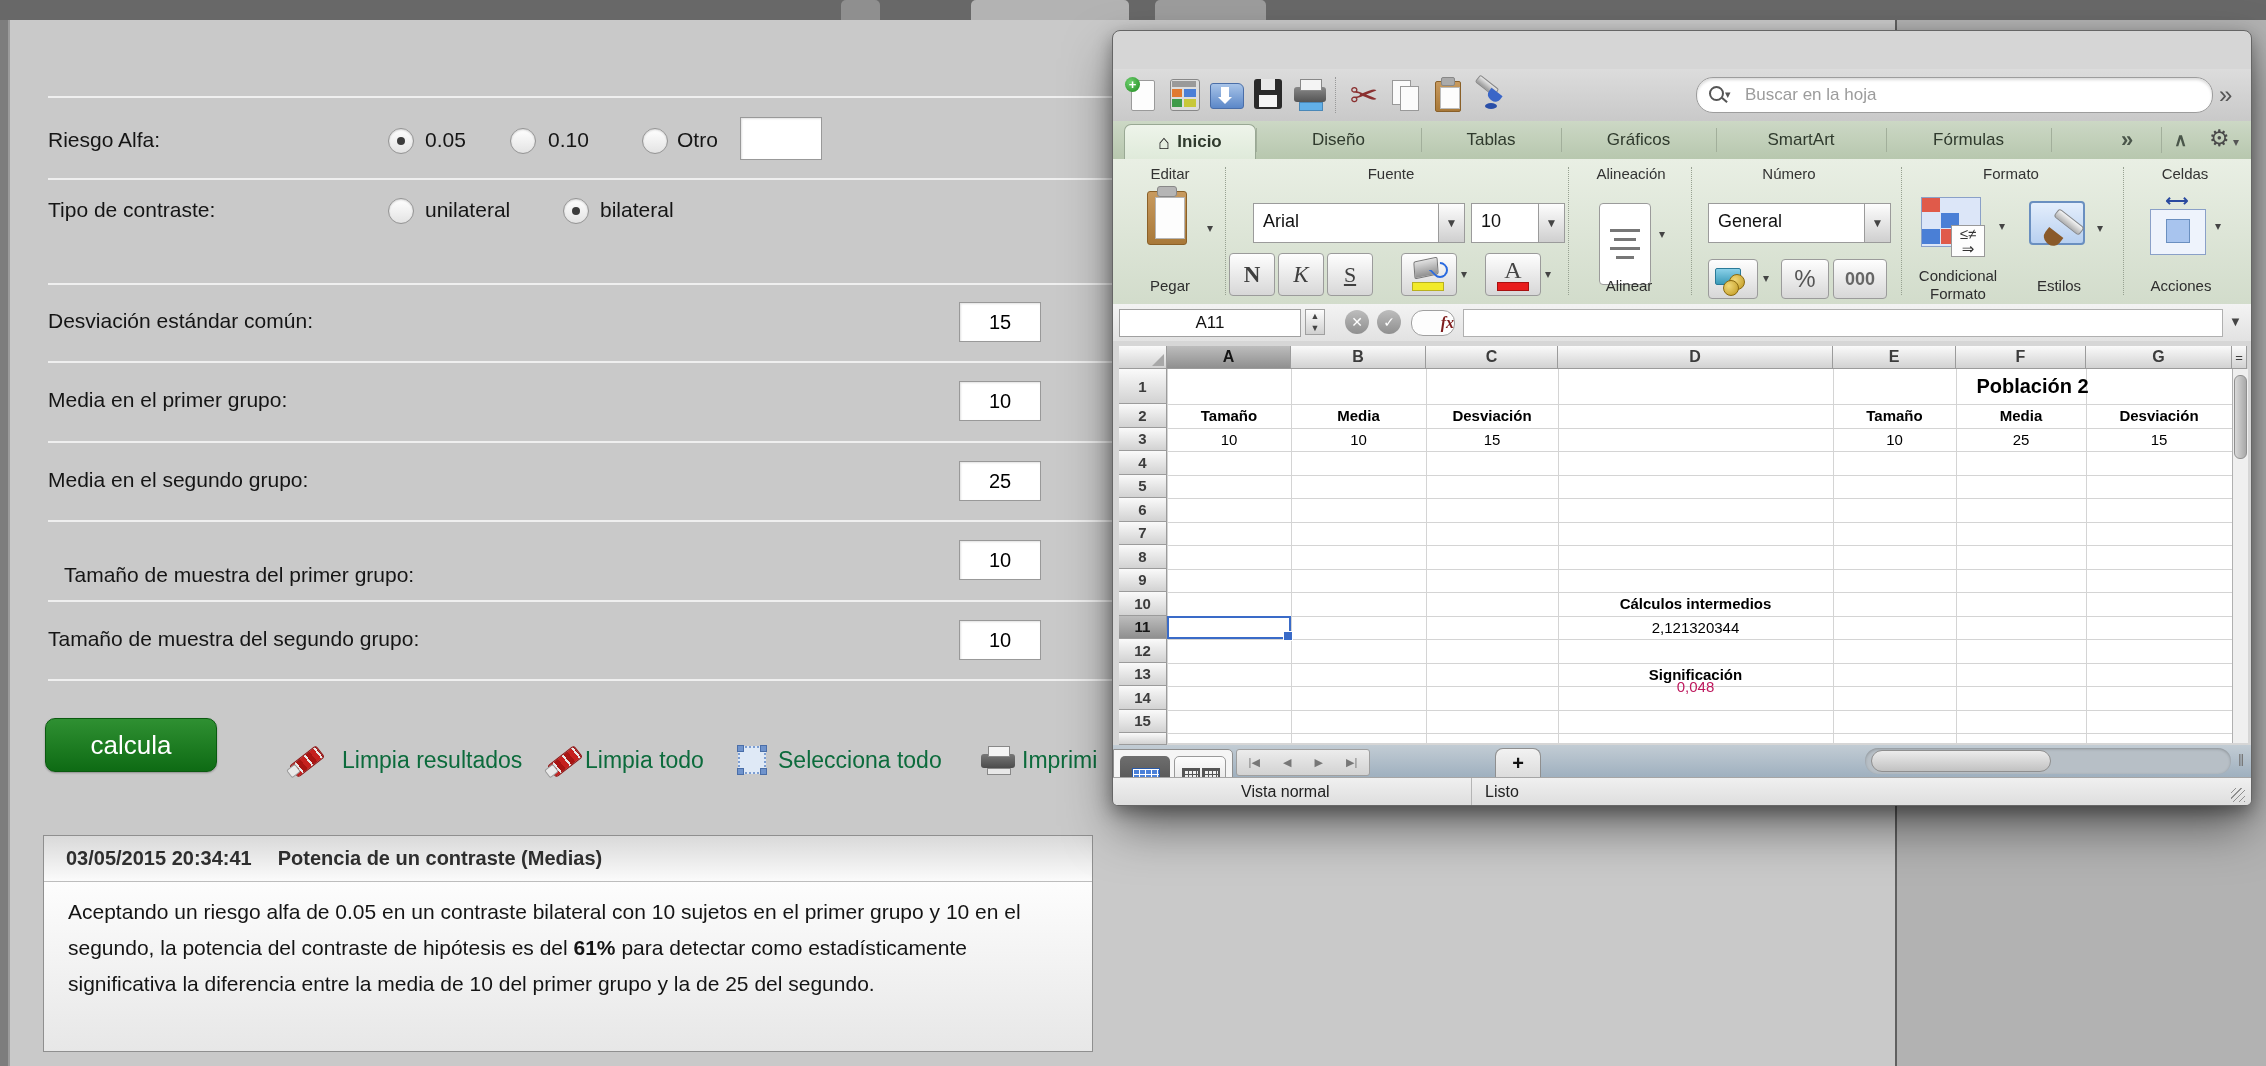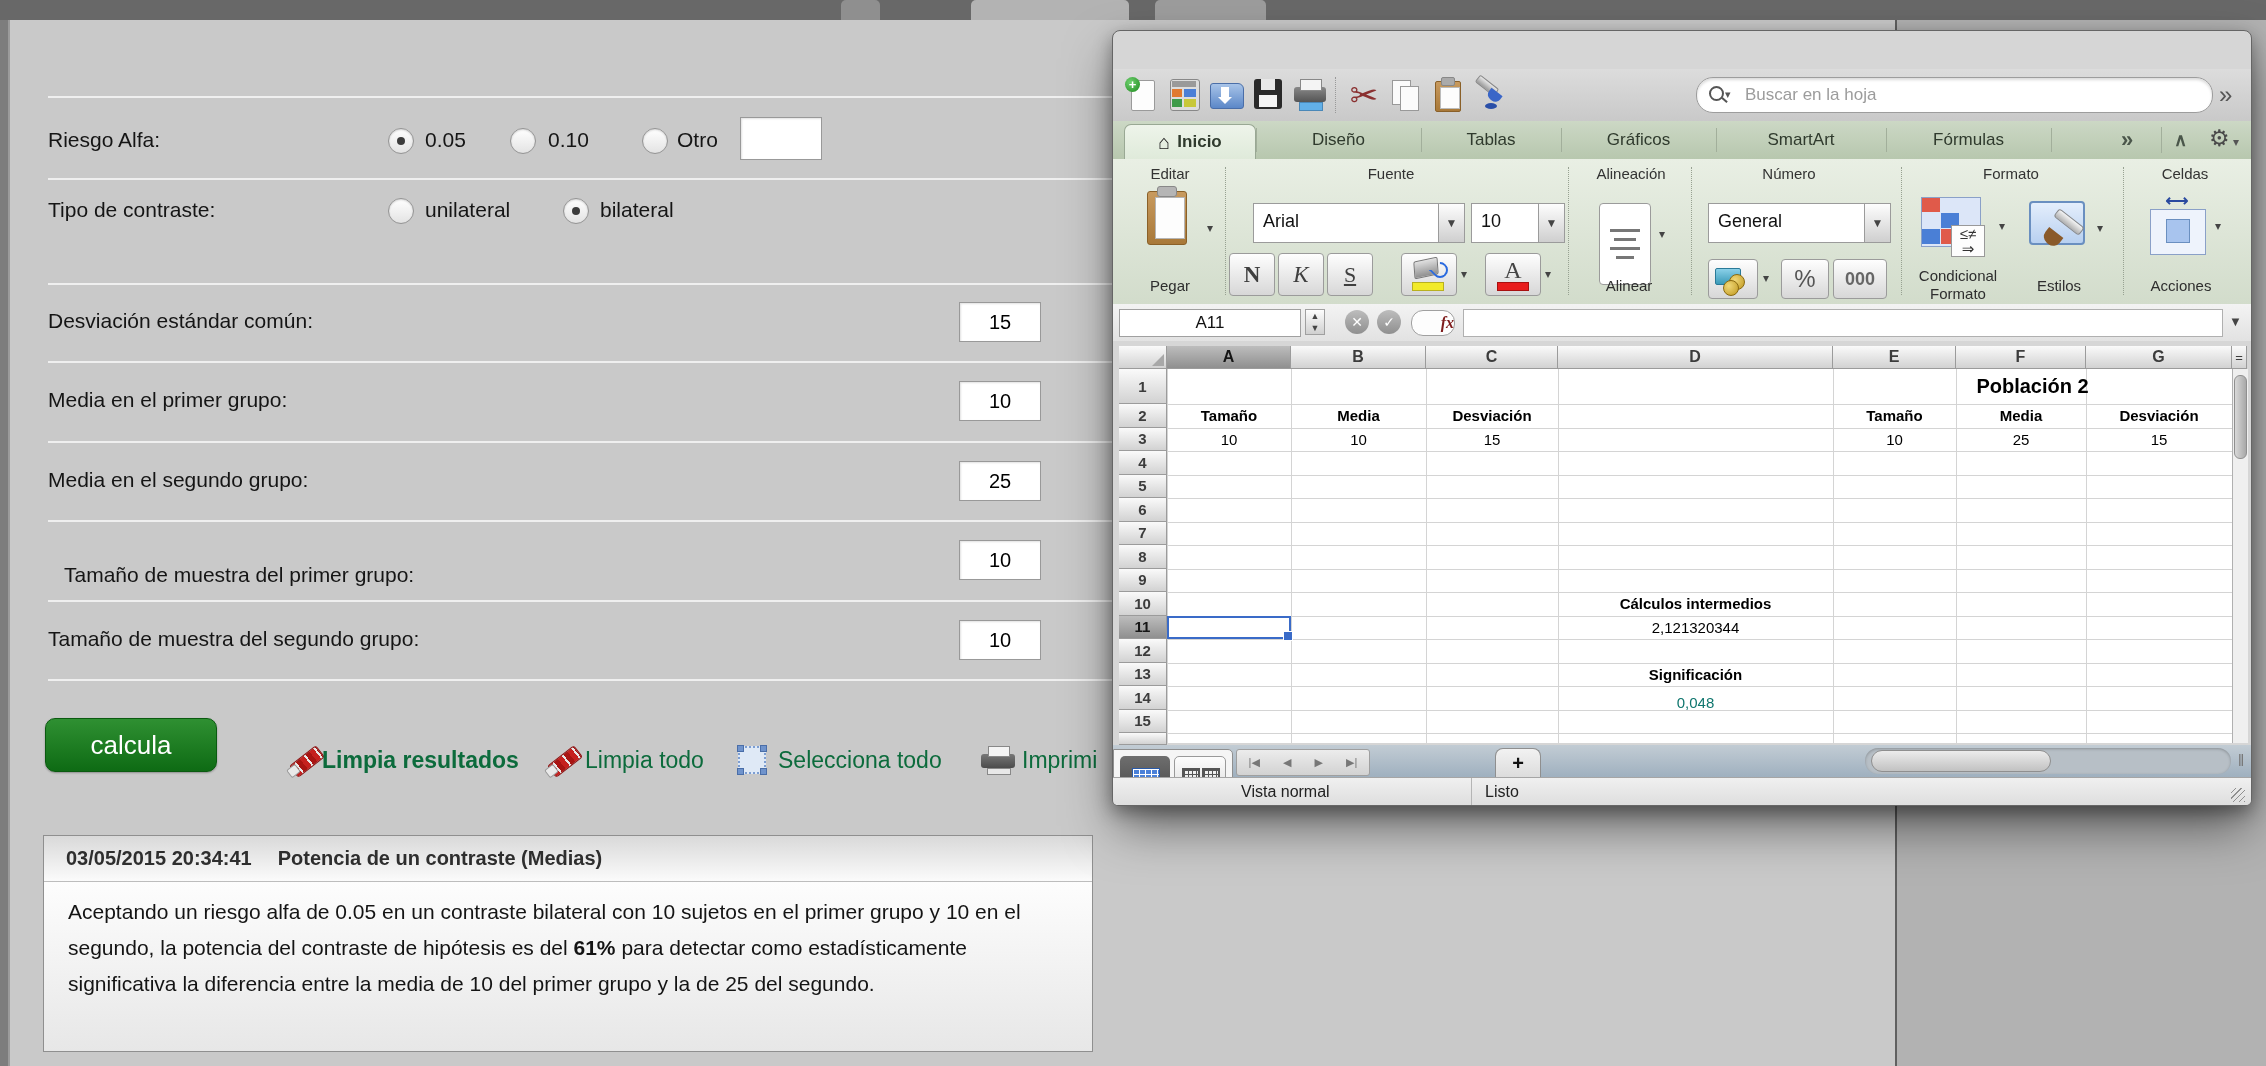--- a/index.html
+++ b/index.html
@@ -155,21 +155,21 @@
         <div class="hr abs" style="left: 38px; right: 0px; top: 341px; height: 2px;"></div>
         <div class="hr abs" style="left: 38px; right: 0px; top: 421px; height: 2px;"></div>
         <div class="hr abs" style="left: 38px; right: 0px; top: 500px; height: 2px;"></div>
         <div class="hr abs" style="left: 38px; right: 0px; top: 580px; height: 2px;"></div>
         <div class="hr abs" style="left: 38px; right: 0px; top: 659px; height: 2px;"></div>
       </div>
 
     <div class="calcula" style="left:35px;top:698px;width:170px;height:52px;">calcula</div>
     <div id="action-links">
         <div class="eraser abs" style="left: 278px; top: 722px;"></div>
-        <div class="plink abs" style="left: 312px; top: 727px; font-weight: bold;">Limpia resultados</div>
+        <div class="plink abs" style="left: 332px; top: 727px;">Limpia resultados</div>
         <div class="eraser abs" style="left: 536px; top: 722px;"></div>
         <div class="plink abs" style="left: 575px; top: 727px;">Limpia todo</div>
         <div class="selicon abs" style="left: 728px; top: 726px;">
           <i style="left: -3px; top: -3px;"></i>
           <i style="left: 20px; top: -3px;"></i>
           <i style="left: -3px; top: 20px;"></i>
           <i style="left: 20px; top: 20px;"></i>
         </div>
         <div class="plink abs" style="left: 768px; top: 727px;">Selecciona todo</div>
         <div class="printicon abs" style="left: 971px; top: 724px;">
@@ -445,21 +445,21 @@
         <div class="gcell abs" style="left: 973px; top: 63px; width: 146px; height: 23.5px; font-weight: bold;">Desviación</div>
         <div class="gcell abs" style="left: 54px; top: 86.5px; width: 124px; height: 23.5px;">10</div>
         <div class="gcell abs" style="left: 178px; top: 86.5px; width: 135px; height: 23.5px;">10</div>
         <div class="gcell abs" style="left: 313px; top: 86.5px; width: 132px; height: 23.5px;">15</div>
         <div class="gcell abs" style="left: 720px; top: 86.5px; width: 123px; height: 23.5px;">10</div>
         <div class="gcell abs" style="left: 843px; top: 86.5px; width: 130px; height: 23.5px;">25</div>
         <div class="gcell abs" style="left: 973px; top: 86.5px; width: 146px; height: 23.5px;">15</div>
         <div class="gcell abs" style="left: 445px; top: 251px; width: 275px; height: 23.5px; font-weight: bold;">Cálculos intermedios</div>
         <div class="gcell abs" style="left: 445px; top: 274.5px; width: 275px; height: 23.5px;">2,121320344</div>
         <div class="gcell abs" style="left: 445px; top: 321.5px; width: 275px; height: 23.5px; font-weight: bold;">Significación</div>
-        <div class="gcell abs" style="left: 445px; top: 350px; width: 275px; height: 23.5px; color: #0f766e;">0,048</div>
+        <div class="gcell abs" style="left: 445px; top: 334px; width: 275px; height: 23.5px; color: #be185d;">0,048</div>
         <div class=" abs" style="left: 54px; top: 274.5px; width: 124px; height: 23.5px; border: 2px solid rgb(58, 107, 200); box-sizing: border-box;">
           <div class=" abs" style="right: -4px; bottom: -4px; width: 8px; height: 8px; background: rgb(58, 107, 200); border: 1px solid rgb(255, 255, 255);"></div>
         </div>
         <div class=" abs" style="left: 1119px; top: 28px; width: 15px; height: 374px; background: rgb(239, 239, 239); border-left: 1px solid rgb(176, 176, 176);"></div>
         <div class=" abs" style="left: 1121px; top: 34px; width: 11px; height: 82px; background: linear-gradient(90deg, rgb(216, 216, 216), rgb(168, 168, 168)); border: 1px solid rgb(143, 143, 143); border-radius: 6px;"></div>
       </div>
 
     <div id="sheettabs">
       <div class="navbtns">
         <span>|◀</span>

